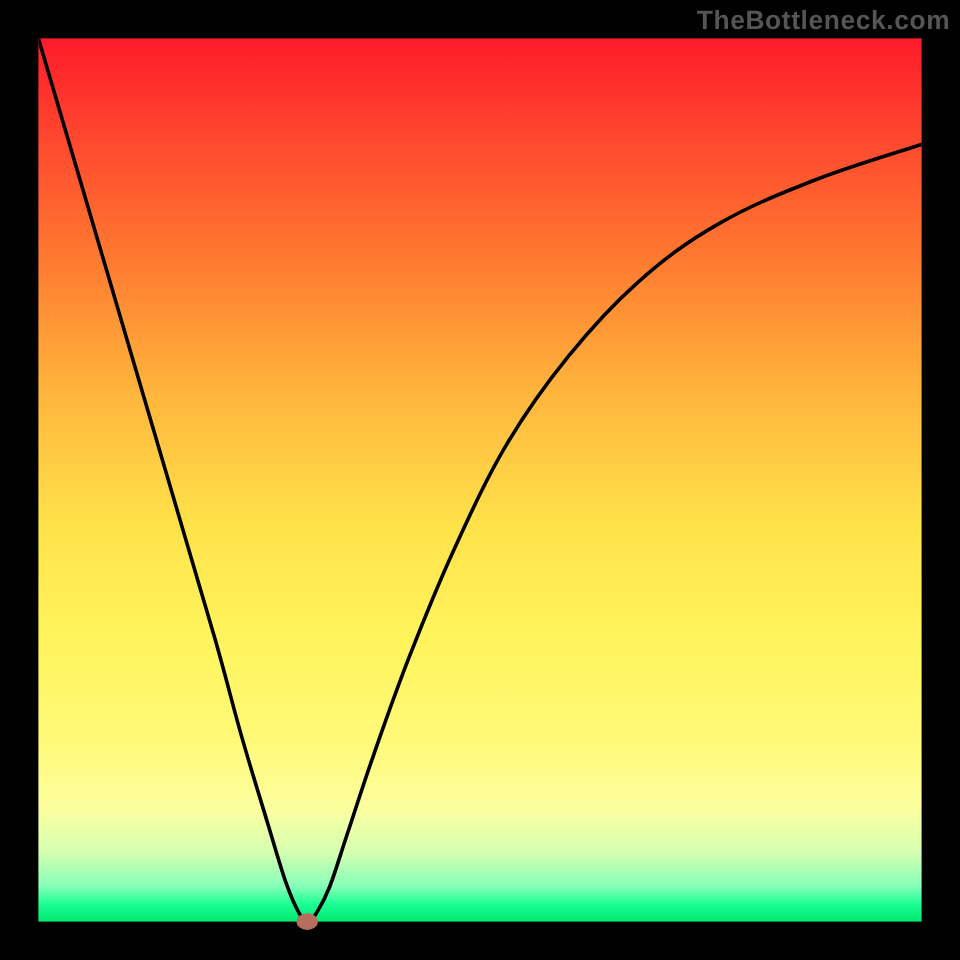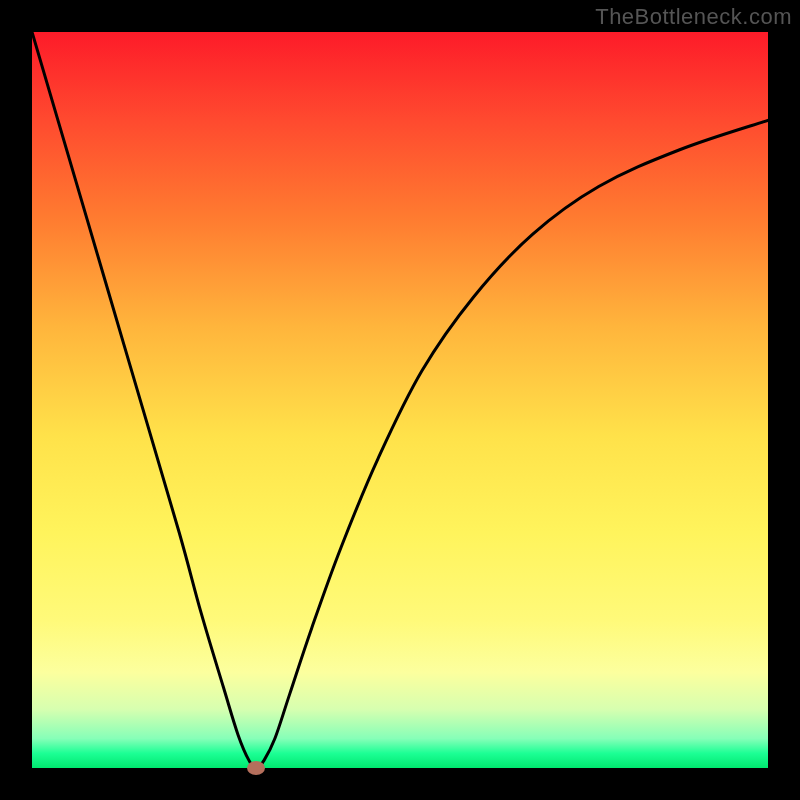--- a/index.html
+++ b/index.html
@@ -16,21 +16,21 @@
     width: 800px;
     height: 800px;
     background: #000;
   }
   .watermark {
     position: absolute;
     top: 4px;
     right: 8px;
     color: #555;
     font-size: 22px;
-    font-weight: 400;
+    font-weight: 700;
     letter-spacing: 0.5px;
     z-index: 30;
     user-select: none;
   }
   .plot-area {
     position: absolute;
     left: 32px;
     top: 32px;
     width: 736px;
     height: 736px;

